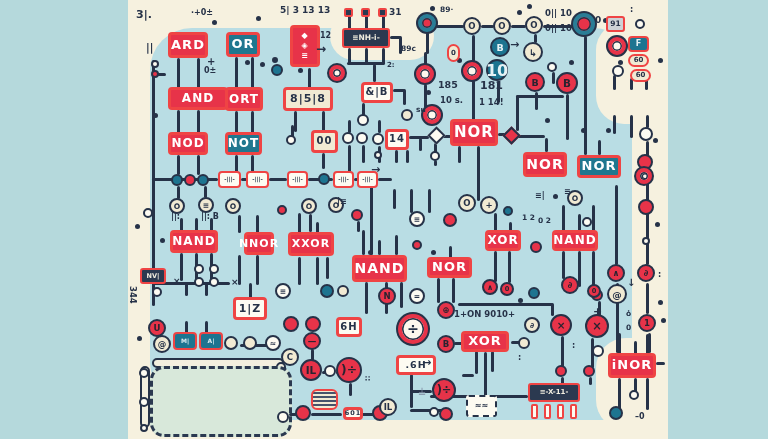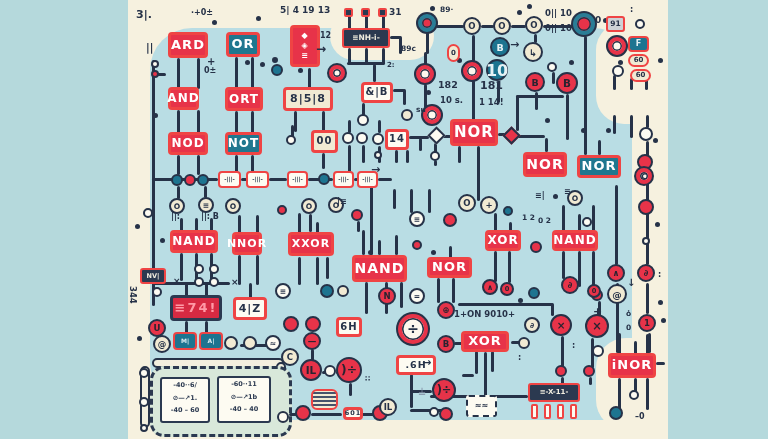--- a/index.html
+++ b/index.html
@@ -66,30 +66,20 @@
   <div class="bluepanel"></div>
   <div class="blob blob-a"></div>
   <div class="blob blob-b"></div>
   <div class="blob blob-c"></div>
 
   <div class="tube tube-h"></div>
   <div class="tube tube-l"></div>
   <div class="tube tube-r"></div>
 
   <div class="dpanel">
-    <div class="ibox ibox1">
-      <div>-40··6/</div>
-      <div>⊘—↗1.</div>
-      <div>-40 – 60</div>
-    </div>
-    <div class="ibox ibox2">
-      <div>-60··11</div>
-      <div>⊘—↗1b</div>
-      <div>-40 – 40</div>
-    </div>
   </div>
 <div class="wire" style="left: 152px; top: 60px; width: 3px; height: 246px;"></div>
     <div class="wire" style="left: 177px; top: 58px; width: 3px; height: 31px;"></div>
     <div class="wire" style="left: 197px; top: 58px; width: 3px; height: 31px;"></div>
     <div class="wire" style="left: 235px; top: 57px; width: 3px; height: 31px;"></div>
     <div class="wire" style="left: 251px; top: 57px; width: 3px; height: 31px;"></div>
     <div class="wire" style="left: 177px; top: 110px; width: 3px; height: 23px;"></div>
     <div class="wire" style="left: 197px; top: 110px; width: 3px; height: 23px;"></div>
     <div class="wire" style="left: 235px; top: 111px; width: 3px; height: 22px;"></div>
     <div class="wire" style="left: 251px; top: 111px; width: 3px; height: 22px;"></div>
@@ -279,48 +269,47 @@
     <div class="dotn" style="left: 456.5px; top: 57.5px;"></div>
     <div class="dotn" style="left: 544.5px; top: 117.5px;"></div>
     <div class="diam white" style="left: 429.5px; top: 128.5px; width: 13px; height: 13px;"></div>
     <div class="diam red" style="left: 504.5px; top: 128.5px; width: 13px; height: 13px;"></div>
     <div class="box red" style="left: 168px; top: 32px; width: 40px; height: 26px; font-size: 13px;">ARD</div>
     <div class="box teal" style="left: 226px; top: 32px; width: 34px; height: 25px; font-size: 13px;">OR</div>
     <div class="box red" style="left: 290px; top: 25px; width: 30px; height: 42px; font-size: 8px;">◆
 ◈
 ≡</div>
     <div class="box dark" style="left: 342px; top: 28px; width: 48px; height: 20px; font-size: 7.5px;">≡NH-i-</div>
-    <div class="box red" style="left: 168px; top: 87px; width: 31px; height: 23px; font-size: 12px;">AND</div>
+    <div class="box red" style="left: 168px; top: 87px; width: 60px; height: 23px; font-size: 12px;">AND</div>
     <div class="box red" style="left: 225px; top: 87px; width: 38px; height: 24px; font-size: 12px;">ORT</div>
     <div class="box cream" style="left: 283px; top: 87px; width: 50px; height: 24px; font-size: 11px;">8|5|8</div>
     <div class="box white" style="left: 361px; top: 82px; width: 32px; height: 21px; font-size: 10px;">&amp;|B</div>
     <div class="box red" style="left: 168px; top: 132px; width: 40px; height: 23px; font-size: 12px;">NOD</div>
     <div class="box teal" style="left: 225px; top: 132px; width: 37px; height: 23px; font-size: 12px;">NOT</div>
     <div class="box cream" style="left: 311px; top: 130px; width: 27px; height: 23px; font-size: 10px; text-align: center;">00</div>
     <div class="box white" style="left: 385px; top: 129px; width: 24px; height: 21px; font-size: 10px;">14</div>
     <div class="box red" style="left: 450px; top: 119px; width: 48px; height: 27px; font-size: 15px;">NOR</div>
     <div class="box gray" style="left: 606px; top: 16px; width: 19px; height: 16px; font-size: 7.5px;">91</div>
     <div class="box tealmini" style="left: 628px; top: 36px; width: 21px; height: 16px; font-size: 8px;">F</div>
     <div class="box red" style="left: 523px; top: 152px; width: 44px; height: 25px; font-size: 14px;">NOR</div>
     <div class="box teal" style="left: 577px; top: 155px; width: 44px; height: 23px; font-size: 13px;">NOR</div>
     <div class="box res" style="left: 218px; top: 171px; width: 23px; height: 17px; font-size: 5.5px;">-|||-</div>
     <div class="box res" style="left: 246px; top: 171px; width: 23px; height: 17px; font-size: 5.5px;">-|||-</div>
     <div class="box res" style="left: 287px; top: 171px; width: 21px; height: 17px; font-size: 5.5px;">-|||-</div>
     <div class="box res" style="left: 333px; top: 171px; width: 21px; height: 17px; font-size: 5.5px;">-|||-</div>
     <div class="box res" style="left: 357px; top: 171px; width: 21px; height: 17px; font-size: 5.5px;">-|||-</div>
     <div class="box red" style="left: 170px; top: 230px; width: 48px; height: 23px; font-size: 12px;">NAND</div>
-    <div class="box red" style="left: 232px; top: 232px; width: 30px; height: 23px; font-size: 11px;">NNOR</div>
+    <div class="box red" style="left: 244px; top: 232px; width: 30px; height: 23px; font-size: 11px;">NNOR</div>
     <div class="box red" style="left: 288px; top: 232px; width: 46px; height: 24px; font-size: 11px;">XXOR</div>
     <div class="box red" style="left: 352px; top: 255px; width: 55px; height: 27px; font-size: 14px;">NAND</div>
     <div class="box red" style="left: 427px; top: 257px; width: 45px; height: 21px; font-size: 13px;">NOR</div>
     <div class="box red" style="left: 485px; top: 230px; width: 36px; height: 21px; font-size: 12px;">XOR</div>
     <div class="box red" style="left: 552px; top: 230px; width: 46px; height: 21px; font-size: 12px;">NAND</div>
     <div class="box dark" style="left: 140px; top: 268px; width: 26px; height: 16px; font-size: 6.5px;">NV|</div>
-    <div class="box sevenseg" style="left: 170px; top: 295px; width: 52px; height: 26px; font-size: 13px;">≡74!</div>
-    <div class="box white" style="left: 233px; top: 297px; width: 34px; height: 23px; font-size: 11px;">4|Z</div>
+    <div class="box white" style="left: 233px; top: 297px; width: 34px; height: 23px; font-size: 11px;">1|Z</div>
     <div class="box tealmini" style="left: 173px; top: 332px; width: 24px; height: 18px; font-size: 6px;">M|</div>
     <div class="box tealmini" style="left: 199px; top: 332px; width: 24px; height: 18px; font-size: 6px;">A|</div>
     <div class="box white" style="left: 336px; top: 317px; width: 26px; height: 20px; font-size: 10px;">6H</div>
     <div class="box white" style="left: 396px; top: 355px; width: 40px; height: 20px; font-size: 9.5px;">.6H</div>
     <div class="box red" style="left: 461px; top: 331px; width: 48px; height: 21px; font-size: 13px;">XOR</div>
     <div class="box dark" style="left: 528px; top: 383px; width: 52px; height: 19px; font-size: 7px;">≡-X-11-</div>
     <div class="box red" style="left: 608px; top: 353px; width: 48px; height: 25px; font-size: 13px;">iNOR</div>
     <div class="box white" style="left: 343px; top: 407px; width: 20px; height: 13px; font-size: 6.5px;">601</div>
     <div class="box weave" style="left: 311px; top: 389px; width: 27px; height: 21px; font-size: 8px;"></div>
     <div class="box weave2" style="left: 466px; top: 395px; width: 31px; height: 22px; font-size: 8px;">≈≈</div>
@@ -440,33 +429,33 @@
     <div class="circ red" style="left: 555px; top: 365px; width: 12px; height: 12px; font-size: 6px;"></div>
     <div class="circ red" style="left: 583px; top: 365px; width: 12px; height: 12px; font-size: 6px;"></div>
     <div class="circ red" style="left: 439px; top: 407px; width: 14px; height: 14px; font-size: 6.65px;"></div>
     <div class="circ white" style="left: 429px; top: 407px; width: 10px; height: 10px; font-size: 6px;"></div>
     <div class="circ red" style="left: 638px; top: 314px; width: 18px; height: 18px; font-size: 8.55px;">1</div>
     <div class="circ white" style="left: 629px; top: 390px; width: 10px; height: 10px; font-size: 6px;"></div>
     <div class="circ teal" style="left: 609px; top: 406px; width: 14px; height: 14px; font-size: 6.65px;"></div>
     <div class="circ white" style="left: 592px; top: 345px; width: 12px; height: 12px; font-size: 6px;"></div>
     <div class="txt" style="left: 136px; top: 8px; font-size: 11px;">3|.</div>
     <div class="txt" style="left: 191px; top: 8px; font-size: 8px;">·+0±</div>
-    <div class="txt" style="left: 280px; top: 5px; font-size: 9px;">5| 4 19 13</div>
+    <div class="txt" style="left: 280px; top: 5px; font-size: 9px;">5| 3 13 13</div>
     <div class="txt" style="left: 389px; top: 7px; font-size: 9px;">31</div>
     <div class="txt" style="left: 440px; top: 5px; font-size: 7.5px;">89·</div>
     <div class="txt" style="left: 545px; top: 8px; font-size: 8.5px;">0|| 10</div>
     <div class="txt" style="left: 545px; top: 23px; font-size: 8.5px;">0|| 10</div>
     <div class="txt" style="left: 595px; top: 15px; font-size: 9px;">0</div>
     <div class="txt" style="left: 320px; top: 31px; font-size: 8px;">12</div>
     <div class="txt" style="left: 316px; top: 42px; font-size: 12px;">→</div>
     <div class="txt" style="left: 207px; top: 56px; font-size: 10px;">+</div>
     <div class="txt" style="left: 204px; top: 66px; font-size: 8px;">0±</div>
     <div class="txt" style="left: 387px; top: 61px; font-size: 7px;">2:</div>
     <div class="txt" style="left: 401px; top: 44px; font-size: 7.5px;">89c</div>
-    <div class="txt" style="left: 438px; top: 79px; font-size: 9.5px;">182</div>
+    <div class="txt" style="left: 438px; top: 79px; font-size: 9.5px;">185</div>
     <div class="txt" style="left: 480px; top: 79px; font-size: 11px;">181</div>
     <div class="txt" style="left: 440px; top: 95px; font-size: 8.5px;">10 s.</div>
     <div class="txt" style="left: 479px; top: 97px; font-size: 8.5px;">1 14!</div>
     <div class="txt" style="left: 416px; top: 105px; font-size: 7.5px;">su</div>
     <div class="txt" style="left: 146px; top: 42px; font-size: 10px;">||</div>
     <div class="txt" style="left: 171px; top: 212px; font-size: 8px;">||:</div>
     <div class="txt" style="left: 201px; top: 212px; font-size: 8px;">||: B</div>
     <div class="txt" style="left: 337px; top: 197px; font-size: 8px;">|≡</div>
     <div class="txt" style="left: 173px; top: 276px; font-size: 9px;">×</div>
     <div class="txt" style="left: 231px; top: 277px; font-size: 9px;">×</div>

